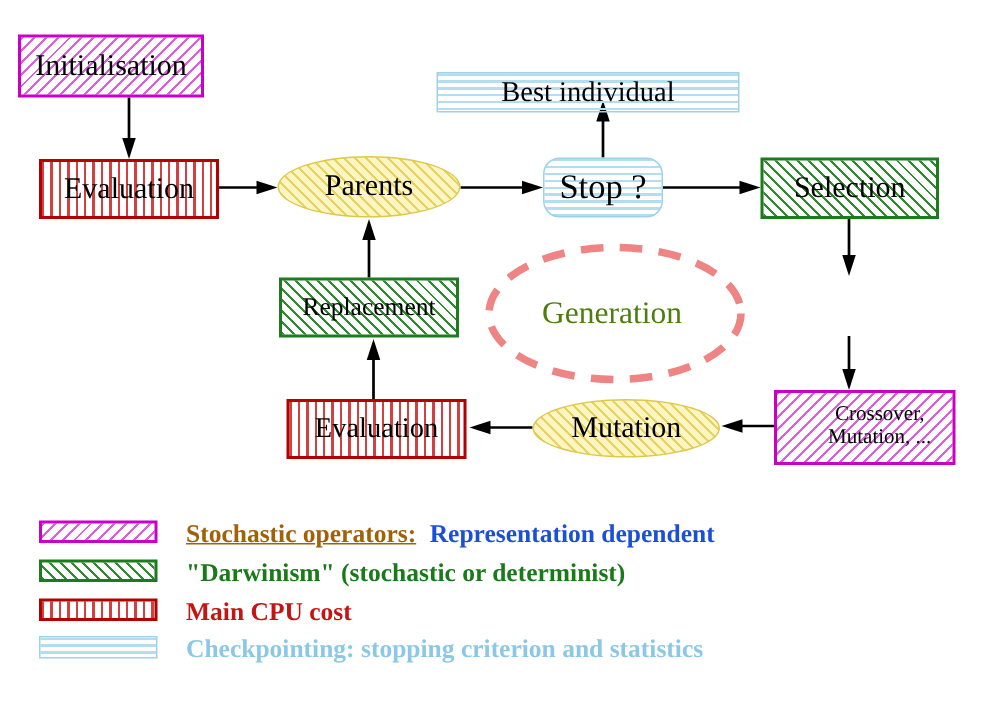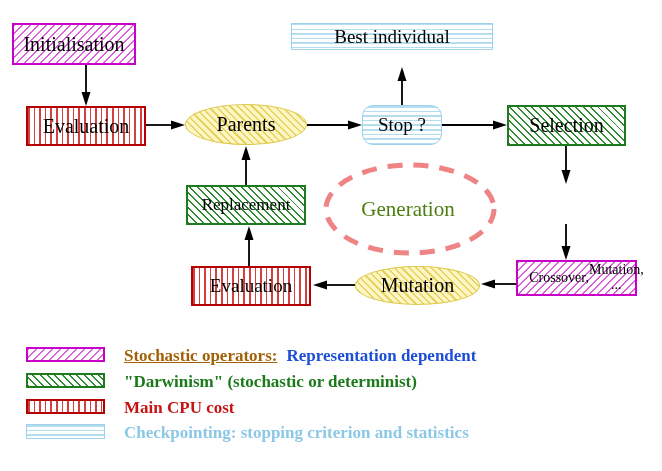--- a/index.html
+++ b/index.html
@@ -32,28 +32,28 @@
   }
   .hatch-yellow{
     background:#fdf5c2 repeating-linear-gradient(45deg,#e8d262 0 1.6px,rgba(255,255,255,0) 1.6px 5.2px);
     border:1.6px solid #ddc84e;
     border-radius:50%;
   }
   
   #n-init       {left:12px; top:23px; width:124px;height:42px;font-size:20px;}
   #n-eval-top   {left:26px; top:106px;width:120px;height:40px;font-size:20px;}
   #n-parents    {left:185px;top:104px;width:122px;height:41px;font-size:20px;}
-  #n-best       {left:291px;top:23px; width:202px;height:27px;font-size:19px;}
-  #n-stop       {left:362px;top:105px;width:80px; height:40px;font-size:19px;border-radius:11px;}
+  #n-best       {left:291px;top:48px; width:202px;height:27px;font-size:19px;}
+  #n-stop       {left:362px;top:105px;width:80px; height:40px;font-size:23px;border-radius:11px;}
   #n-selection  {left:507px;top:105px;width:119px;height:41px;font-size:20px;}
   #n-genitors   {left:505px;top:184px;width:120px;height:40px;font-size:20px;}
   #n-replacement{left:186px;top:185px;width:120px;height:40px;font-size:17px;}
   #n-eval-bot   {left:191px;top:266px;width:120px;height:40px;font-size:19px;}
   #n-offspring  {left:355px;top:266px;width:125px;height:39px;font-size:20px;}
-  #n-crossover  {left:516px;top:260px;width:121px;height:36px;font-size:14px;flex-direction:row;padding-left:20px;}
+  #n-crossover  {left:516px;top:260px;width:121px;height:50px;font-size:14px;flex-direction:column;padding-left:20px;}
   #generation-label{
     position:absolute;left:408px;top:209px;transform:translate(-50%,-50%);
     color:#4d7c0f;font-size:21px;white-space:nowrap;
   }
   
   .legend-row{position:absolute;left:26px;height:17px;}
   .legend-swatch{position:absolute;left:0;top:0;width:79px;height:15px;box-sizing:border-box;}
   .legend-text{
     position:absolute;left:98px;top:50%;transform:translateY(-50%);
     font-size:17px;font-weight:bold;white-space:nowrap;

